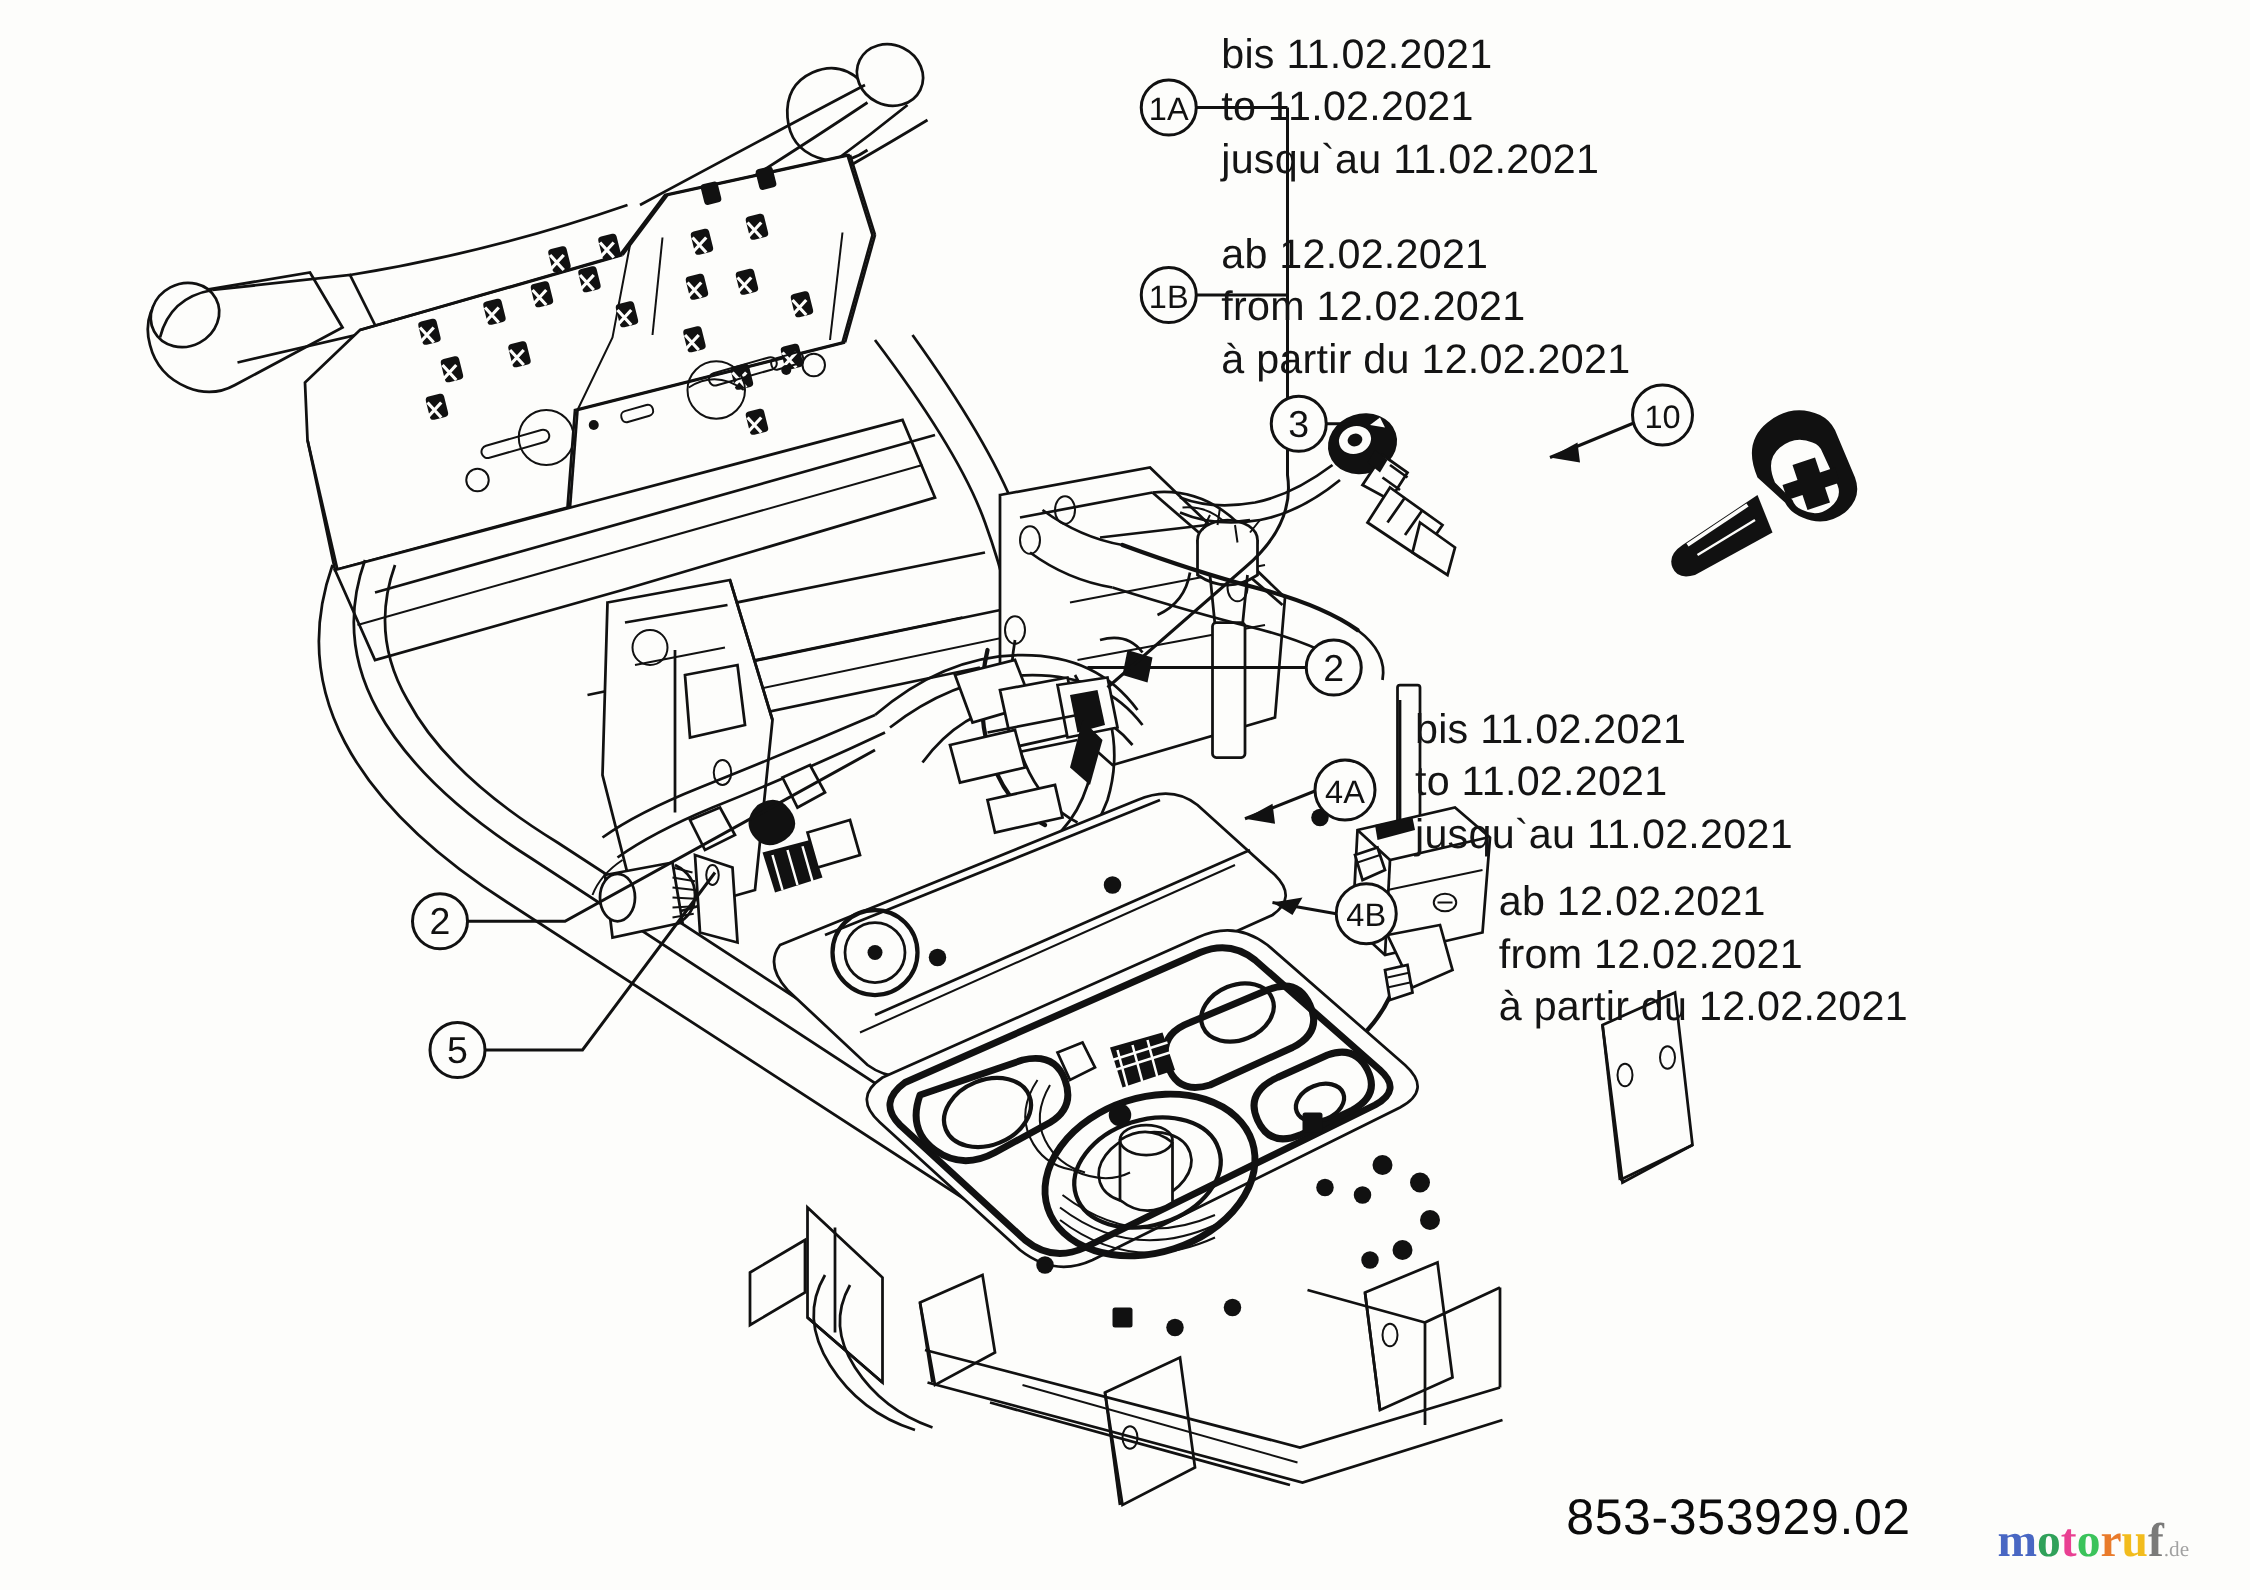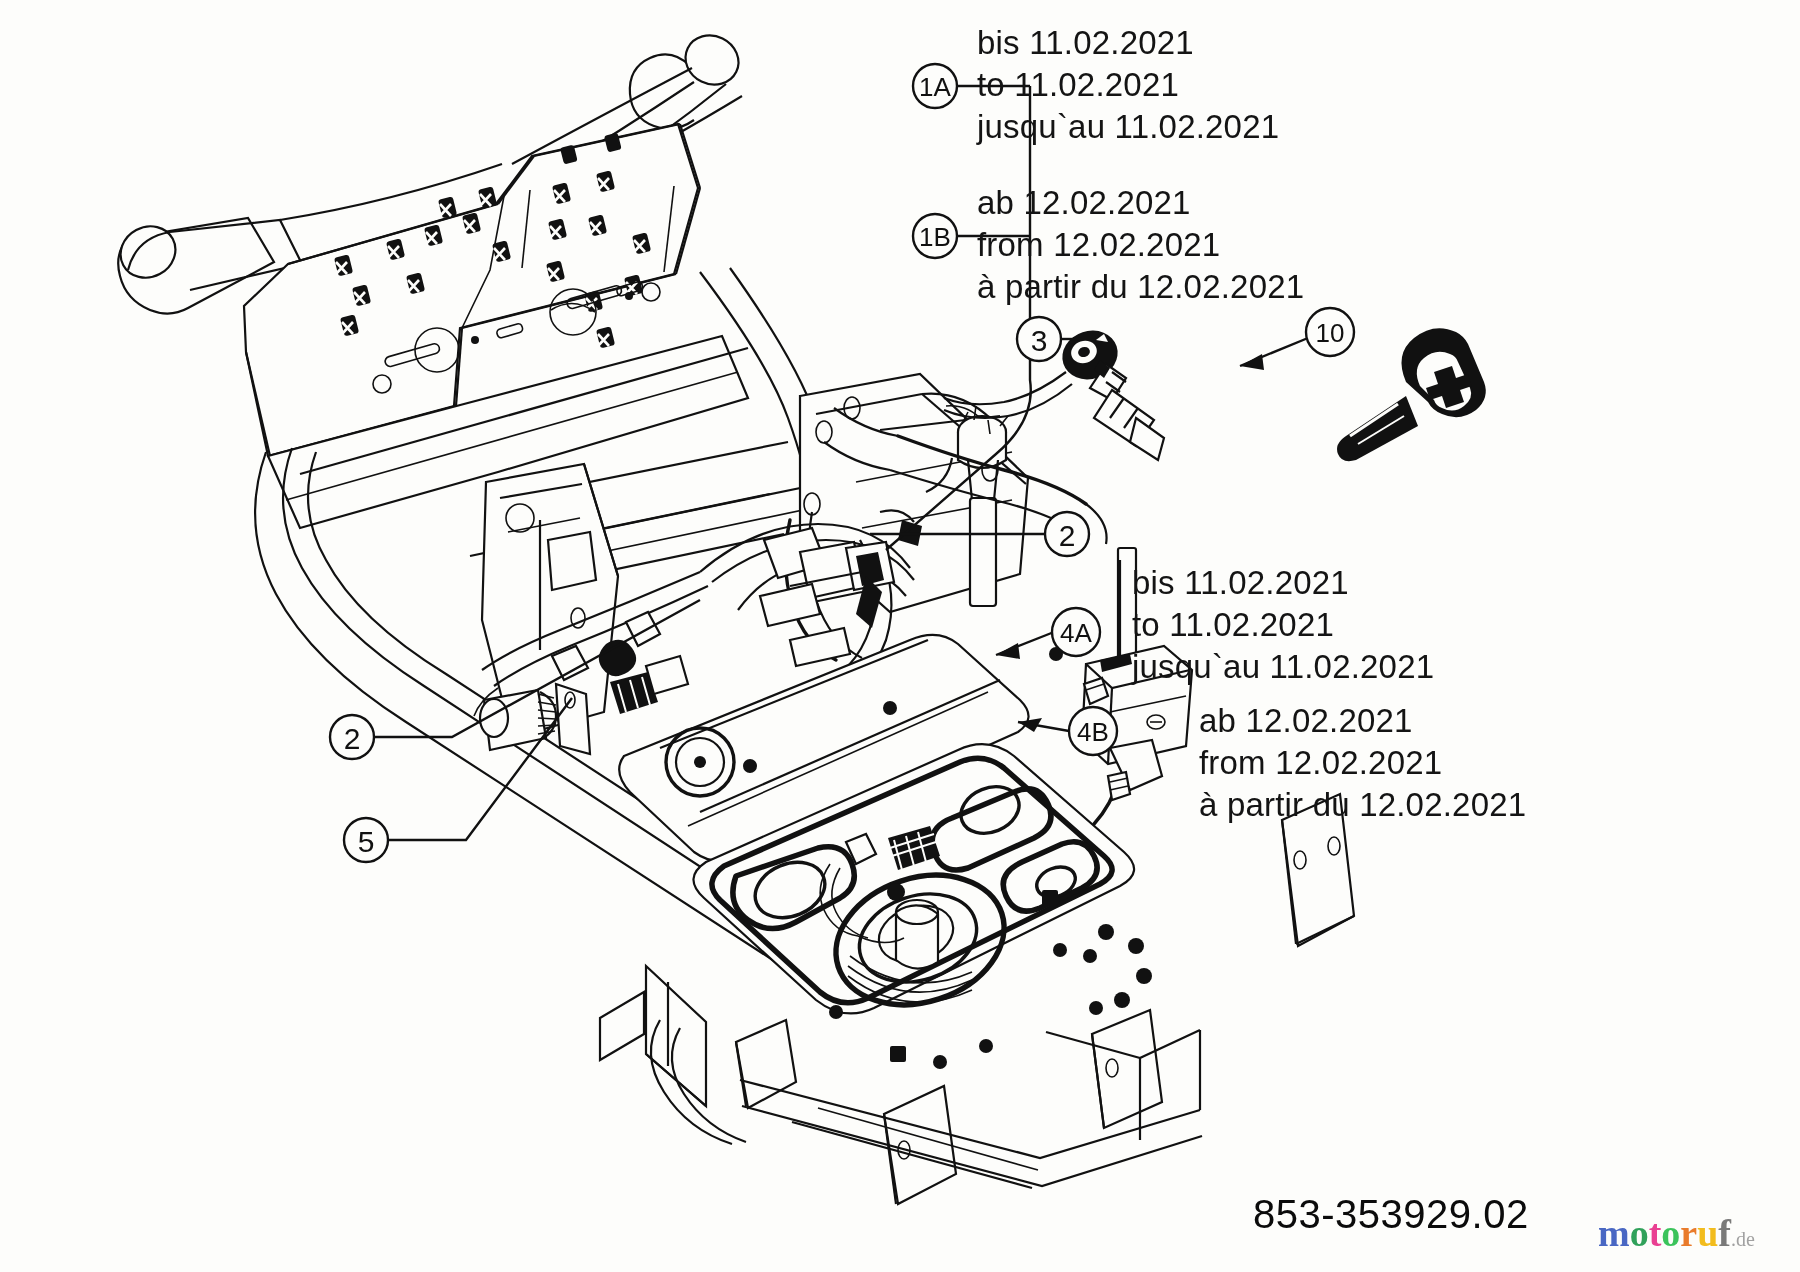--- a/index.html
+++ b/index.html
@@ -18,21 +18,21 @@
   #partno{
     position:absolute;left:1253px;top:1192px;
     font-size:40px;letter-spacing:0.5px;color:#0b0b0b;
   }
   #watermark{
     position:absolute;left:1598px;top:1214px;
     font-family:"Liberation Serif","DejaVu Serif",serif;
     font-size:38px;font-weight:700;line-height:1;
     opacity:.92;pointer-events:none;
   }
-  #watermark .s{font-size:20px;font-weight:400;vertical-align:baseline;}
+  #watermark .s{font-size:17px;font-weight:400;vertical-align:baseline;}
   svg{display:block;}
   .ln{fill:none;stroke:#111;stroke-width:2.2;}
   .ln-t{fill:none;stroke:#111;stroke-width:1.6;}
   .ln-h{fill:none;stroke:#111;stroke-width:5.5;stroke-linecap:round;stroke-linejoin:round;}
   .ln-m{fill:none;stroke:#111;stroke-width:3.4;stroke-linecap:round;stroke-linejoin:round;}
   .fillw{fill:#fdfdfb;stroke:#111;stroke-width:2.2;}
   .fillk{fill:#111;stroke:none;}
   .lead{fill:none;stroke:#111;stroke-width:2.4;}
   .bub{fill:#fdfdfb;stroke:#111;stroke-width:2.4;}
   .bubtxt{font-family:"Liberation Sans",sans-serif;font-size:30px;fill:#111;text-anchor:middle;dominant-baseline:central;}

